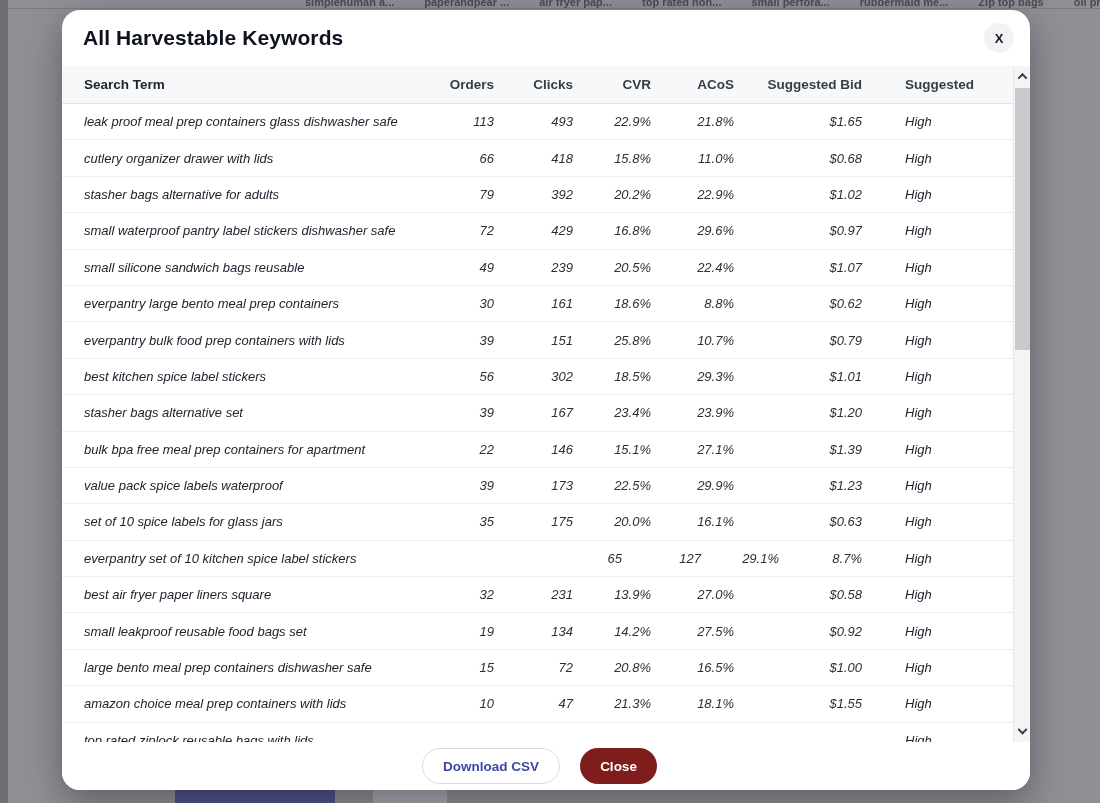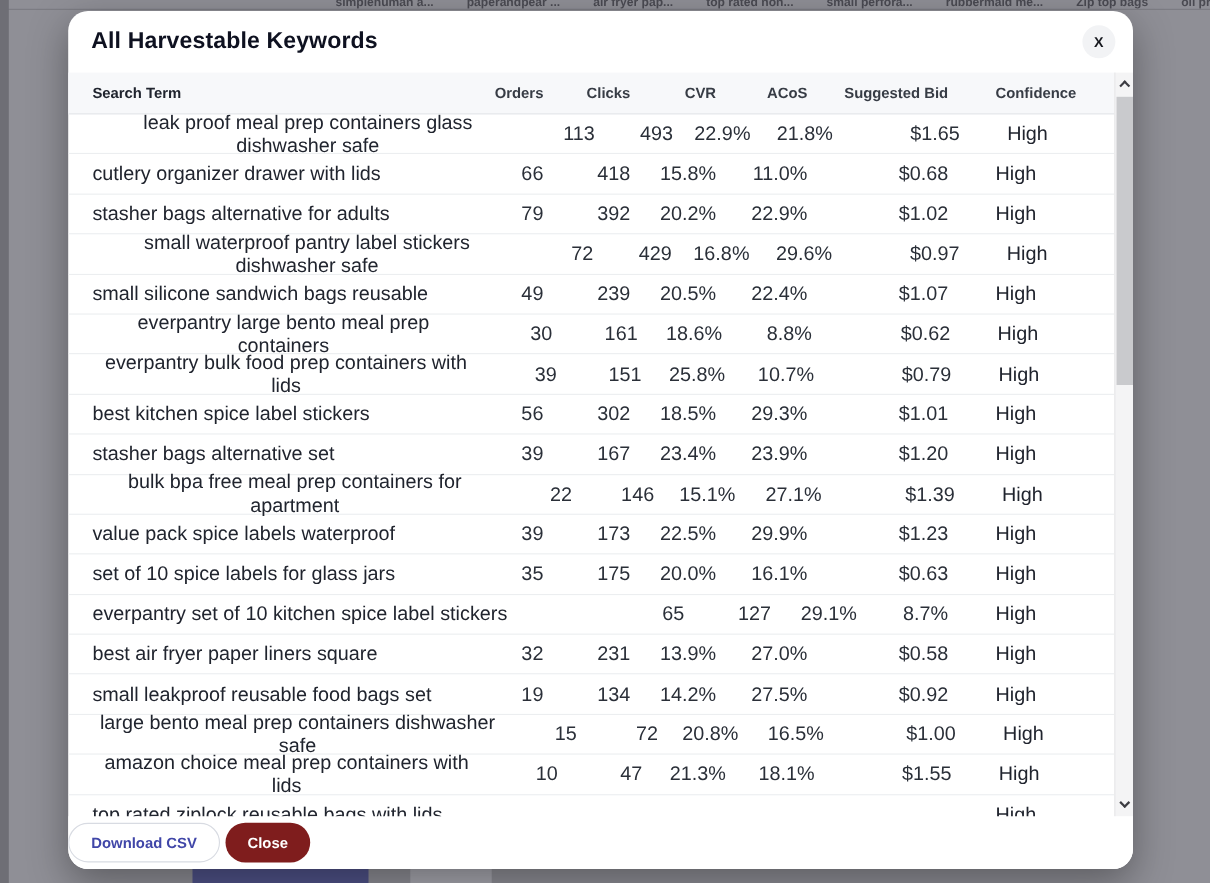--- a/index.html
+++ b/index.html
@@ -24,21 +24,21 @@
   .modal-title { font-size:21px; font-weight:700; color:#0e1120; padding-left:21px; letter-spacing:.1px; }
   .close-x { position:absolute; top:13px; right:16px; width:30px; height:30px; border:none;
     border-radius:50%; background:#f2f3f5; color:#15171d; font-size:13px; font-weight:700;
     font-family:"Liberation Sans", sans-serif; cursor:pointer; display:flex; align-items:center; justify-content:center; }
 
   
   .table-wrap { position:relative; height:676px; flex:0 0 auto; padding-right:17px;text-align:center; }
   .thead { height:38px; display:flex; background:#f7f8fa; border-bottom:1px solid #e3e5e8;
     font-size:13.5px; font-weight:700; color:#373c45; }
   .tbody { height:638px; overflow:hidden; }
-  .trow { height:36.4px; display:flex; border-bottom:1px solid #eceef0; font-size:18px; }
+  .trow { height:36.4px; display:flex; border-bottom:1px solid #eceef0; font-size:13px;font-style:italic; }
   .cell { display:flex; align-items:center; }
   .c0 { flex:1 1 auto; padding-left:22px; color:#20242e; }
   .c1 { width:72px; justify-content:flex-end; }
   .c2 { width:79px; justify-content:flex-end; }
   .c3 { width:78px; justify-content:flex-end; }
   .c4 { width:83px; justify-content:flex-end; }
   .c5 { width:128px; justify-content:flex-end; }
   .c6 { width:151px; padding-left:43px; }
   .trow .c1,.trow .c2,.trow .c3,.trow .c4,.trow .c5 { color:#2a2f38; }
   .trow .c6 { color:#20242e; }
@@ -49,22 +49,22 @@
   .sb-arrow { position:absolute; left:0; width:100%; height:20px;
     display:flex; align-items:center; justify-content:center; cursor:pointer; }
   .sb-arrow.up { top:0; } .sb-arrow.down { bottom:0; }
   .chev { width:7px; height:7px; border-top:2px solid #3c3c42; border-left:2px solid #3c3c42; }
   .chev.up { transform:rotate(45deg) translate(1px,1px); }
   .chev.down { transform:rotate(225deg) translate(2px,2px); }
   .sb-thumb { position:absolute; left:1px; top:22px; width:15px; height:262px;
     background:#c9cacd; cursor:grab; }
 
   
-  .modal-footer { flex:1 1 auto; display:flex; align-items:center; justify-content:flex-start;
-    gap:5px; padding-right:13px; background:#fff; }
+  .modal-footer { flex:1 1 auto; display:flex; align-items:center; justify-content:center;
+    gap:20px; padding-right:13px; background:#fff; }
   .btn { height:36px; border-radius:18px; font-size:13.5px; font-weight:700;
     font-family:"Liberation Sans", sans-serif; cursor:pointer; padding:0 20px; }
   .btn-outline { background:#fff; border:1px solid #d8dbe2; color:#4046a8; }
   .btn-solid { background:#7f1d1d; border:none; color:#ffffff; }
 </style>
 </head>
 <body>
 
 <div>
   <div class="bg-top-strip" id="bgLabels">
@@ -90,21 +90,21 @@
   </div>
 
   <div class="table-wrap">
     <div class="thead" id="thead">
         <div class="cell c0">Search Term</div>
         <div class="cell c1">Orders</div>
         <div class="cell c2">Clicks</div>
         <div class="cell c3">CVR</div>
         <div class="cell c4">ACoS</div>
         <div class="cell c5">Suggested Bid</div>
-        <div class="cell c6">Confidence</div>
+        <div class="cell c6">Suggested</div>
       </div>
     <div class="tbody" id="tbody">
         <div class="trow">
           <div class="cell c0">leak proof meal prep containers glass dishwasher safe</div>
           <div class="cell c1">113</div>
           <div class="cell c2">493</div>
           <div class="cell c3">22.9%</div>
           <div class="cell c4">21.8%</div>
           <div class="cell c5">$1.65</div>
           <div class="cell c6">High</div>

